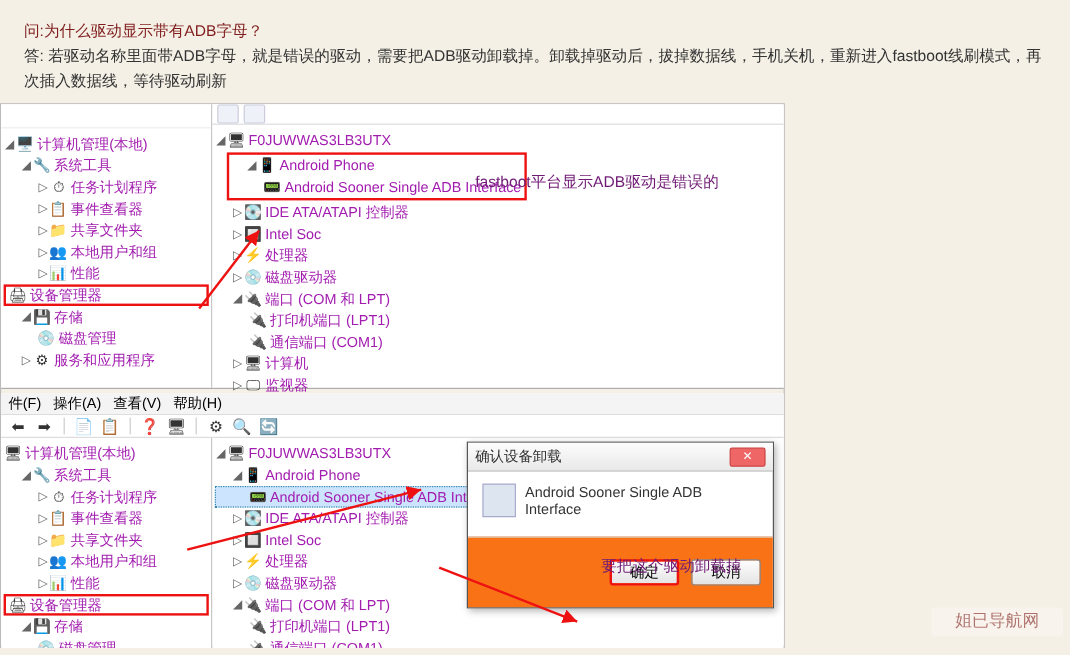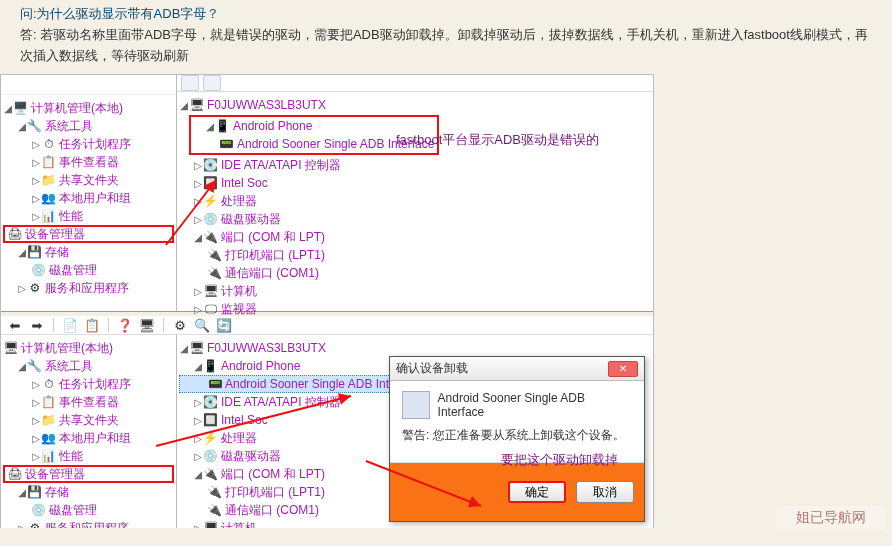--- a/index.html
+++ b/index.html
@@ -1,18 +1,18 @@
 <!DOCTYPE html>
 <html><head>
 <meta charset="utf-8">
 <style>
 * { margin:0; padding:0; box-sizing:border-box; font-family:"Microsoft YaHei","SimSun",Arial,sans-serif; }
 body { background:#f5f0e6; font-size:13px; color:#333; width:892px; }
 .qa { padding:4px 20px 8px 20px; line-height:1.6; }
-.q { color:#0c4a6e; }
+.q { color:#7f1d1d;margin-top:12px; }
 .a { color:#333; }
 .shots { display:flex; flex-direction:column; gap:4px; border:1px solid #bbb; width:654px; margin-left:0; }
 .shot { display:flex; background:#fff; position:relative; height:237px; border-bottom:1px solid #999; }
 .shot2 { height:211px; }
 .leftpane { width:176px; border-right:1px solid #bbb; display:flex; flex-direction:column; font-size:12px; background:#fff; }
 .topbar { height:20px; border-bottom:1px solid #eee; }
 .tree { flex:1; padding:4px 2px; overflow:hidden; }
 .node { display:flex; align-items:center; height:18px; white-space:nowrap; overflow:hidden; }
 .twisty { width:10px; text-align:center; color:#666; font-size:10px; }
 .indent1 { padding-left:14px; }
@@ -192,20 +192,26 @@
             <path d="M0,0 L6,3 L0,6 Z" fill="#e11"></path>
           </marker>
         </defs>
         <line x1="5" y1="70" x2="55" y2="5" stroke="#e11" stroke-width="2" marker-end="url(#ah1)"></line>
       </svg>
   <div class="redtext" style="left:395px;top:56px;">fastboot平台显示ADB驱动是错误的</div>
 </div>
 
 <div class="shot shot2">
   <div style="position:absolute;inset:0;display:flex;flex-direction:column;">
+    <div class="menubar">
+      <span>件(F)</span>
+      <span>操作(A)</span>
+      <span>查看(V)</span>
+      <span>帮助(H)</span>
+    </div>
     <div class="toolbar2">
       <div class="tbtn">⬅</div>
       <div class="tbtn">➡</div>
       <div class="sep"></div>
       <div class="tbtn">📄</div>
       <div class="tbtn">📋</div>
       <div class="sep"></div>
       <div class="tbtn">❓</div>
       <div class="tbtn">🖥</div>
       <div class="sep"></div>
@@ -333,21 +339,20 @@
   <div class="dialog">
     <div class="dlgtitle">
       <span>确认设备卸载</span>
       <div class="dlgclose">✕</div>
     </div>
     <div class="dlgbody">
       <div class="dlgrow">
         <div class="dlgicon"></div>
         <div>Android Sooner Single ADB Interface</div>
       </div>
-      <div style="margin:6px 0 10px 0;">警告: 您正准备要从系统上卸载这个设备。</div>
     </div>
     <div class="dlgbtns">
       <button class="winbtn ok">确定</button>
       <button class="winbtn">取消</button>
     </div>
   </div>
 
   <svg class="arrow-svg" style="left:150px;top:55px;width:230px;height:80px;">
         <defs>
           <marker id="ah2" markerWidth="8" markerHeight="8" refX="6" refY="3" orient="auto">

